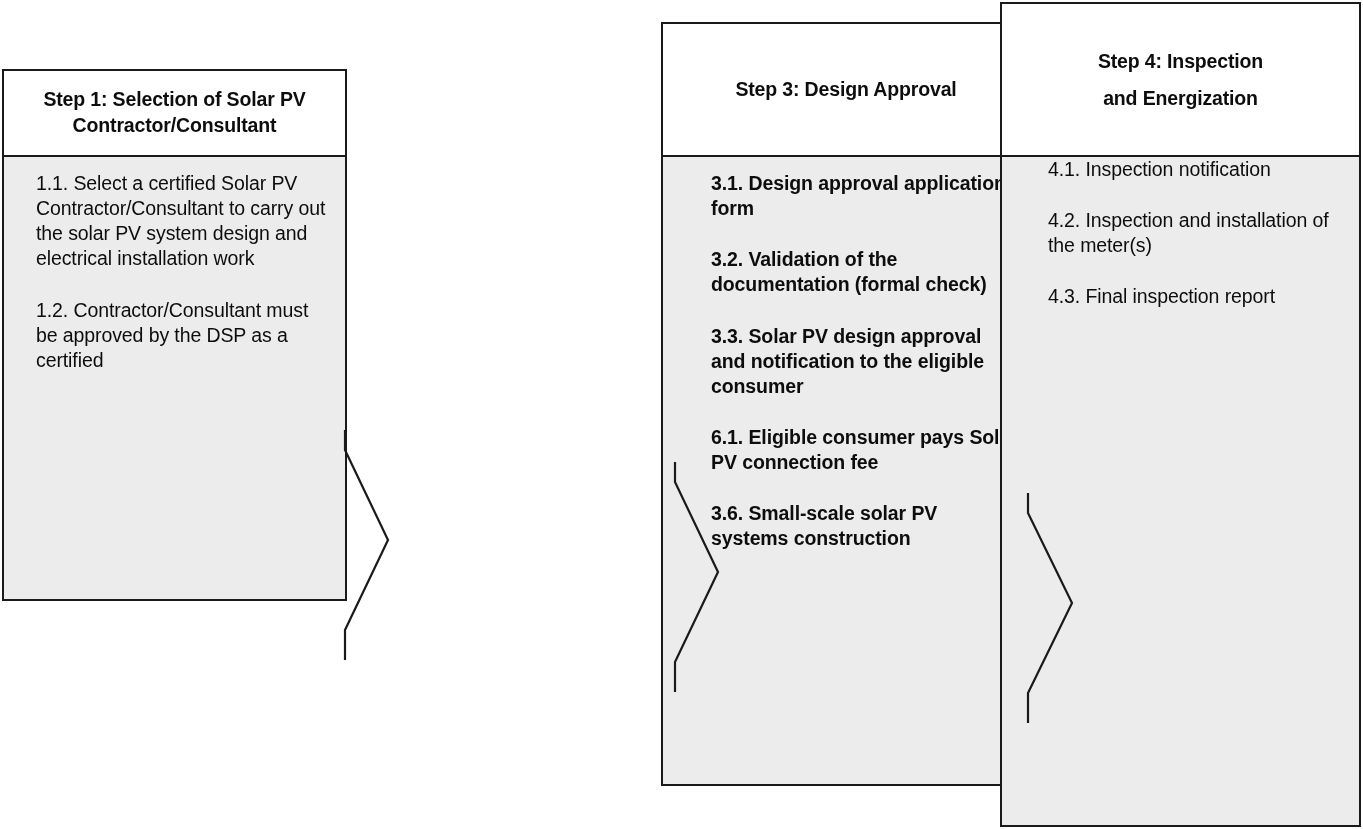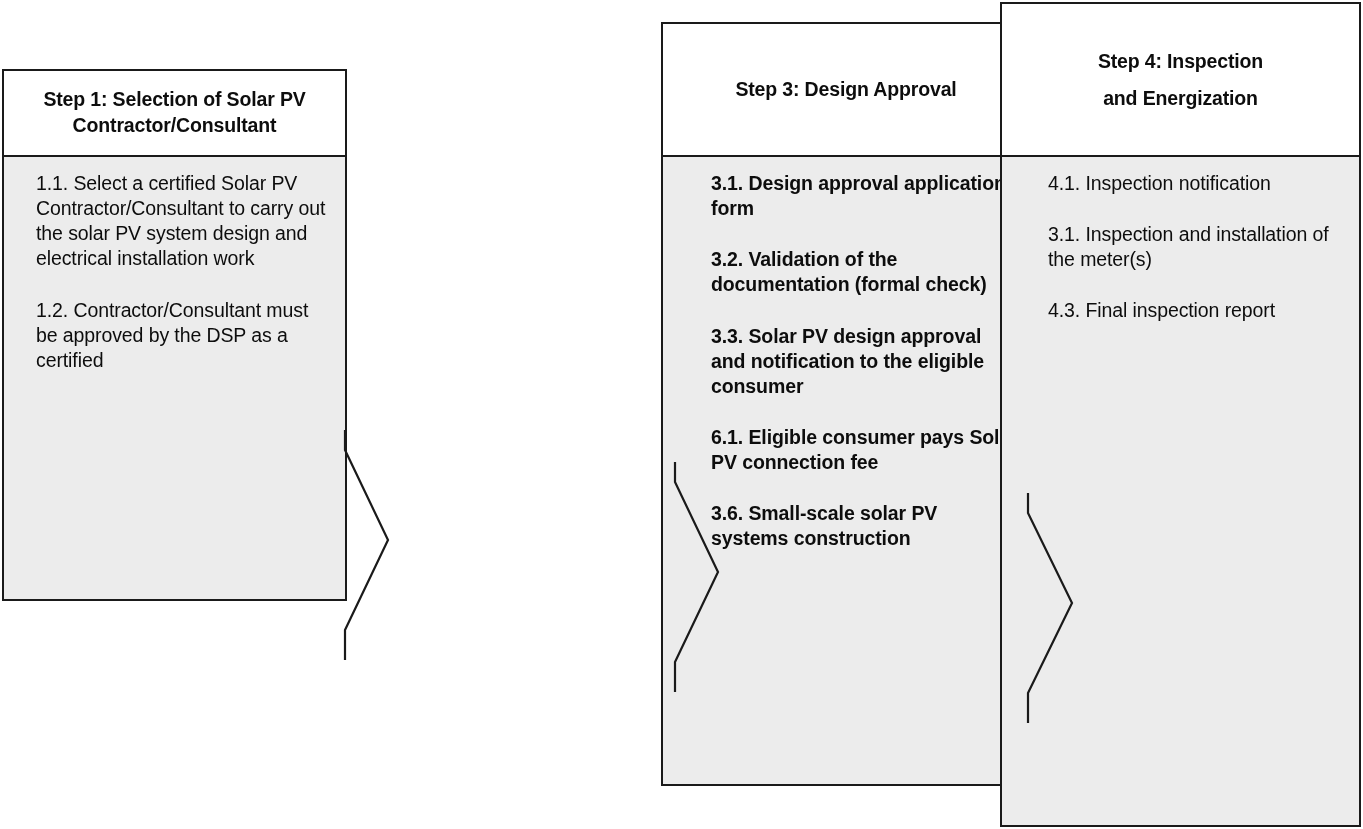--- a/index.html
+++ b/index.html
@@ -76,21 +76,21 @@
   #col2 { left: 332px;  top: 45px;  width: 345px;  height: 697px; }
   #col2 .step-header { height: 110px; }
   #col2 .step-body   { top: 110px; padding: 14px 10px 0 48px; }
 
   #col3 { left: 661px;  top: 22px;  width: 370px;  height: 764px; }
   #col3 .step-header { height: 133px; }
   #col3 .step-body   { top: 133px; padding: 14px 10px 0 48px; font-weight: bold; }
 
   #col4 { left: 1000px; top: 2px;   width: 361px;  height: 825px; }
   #col4 .step-header { height: 153px; }
-  #col4 .step-body   { top: 153px; padding: 14px 10px 0 46px; }
+  #col4 .step-body   { top: 153px; padding: 0 10px 0 46px; }
 
   
   .chevron {
     position: absolute;
     pointer-events: none;
   }
   .chevron svg { display: block; }
 </style>
 </head>
 <body>
@@ -122,21 +122,21 @@
     </div>
   </div>
 
   <div class="step-col" id="col4">
     <div class="step-header wide-lines">
       <div class="step-header-text">Step 4: Inspection
 and Energization</div>
     </div>
     <div class="step-body">
       <p class="item">4.1. Inspection notification</p>
-      <p class="item">3.1. Inspection and installation of the meter(s)</p>
+      <p class="item">4.2. Inspection and installation of the meter(s)</p>
       <p class="item">4.3. Final inspection report</p>
     </div>
   </div>
 
   <div class="chevron" style="left:330px; top:430px; width:70px; height:230px;">
     <svg width="70" height="230" viewBox="0 0 70 230">
       <path d="M 15 0 L 15 20 L 58 110 L 15 200 L 15 230" fill="none" stroke="#1a1a1a" stroke-width="2.2" stroke-linejoin="miter" stroke-linecap="butt"></path>
     </svg>
   </div>
 

